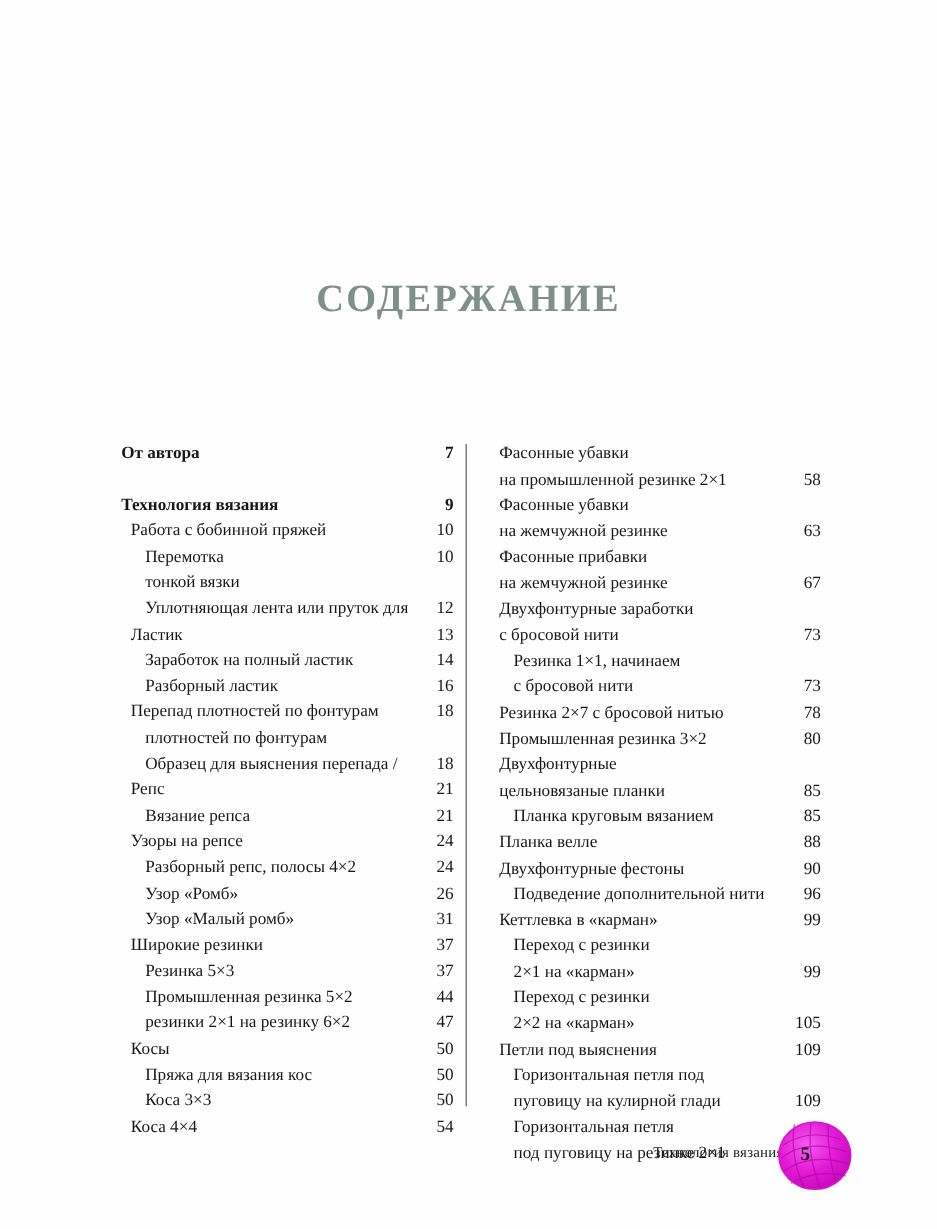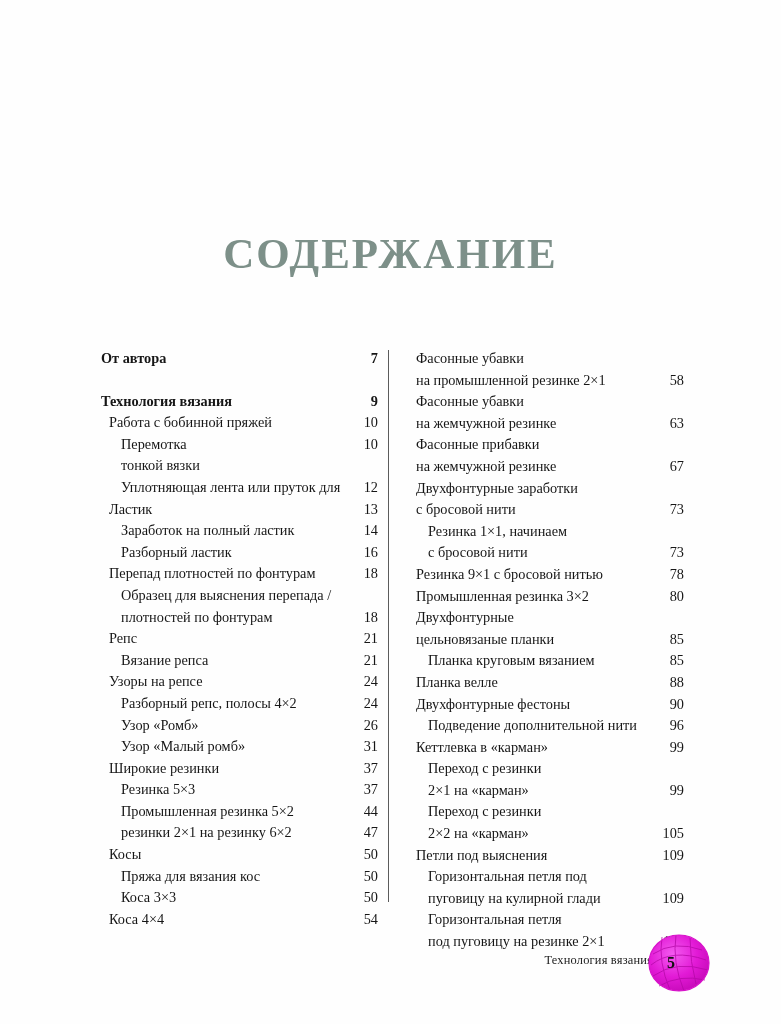--- a/index.html
+++ b/index.html
@@ -23,31 +23,31 @@
   }
 
   
   .toc-title {
     position: absolute;
     top: 232px;
     left: 0;
     width: 781px;
     text-align: center;
     font-family: "Liberation Serif", "DejaVu Serif", serif;
-    font-size: 43px;
+    font-size: 32px;
     font-weight: bold;
     letter-spacing: 2.0px;
     color: #7d9089;
     line-height: 1;
   }
 
   
   .columns {
     position: absolute;
-    top: 348px;
+    top: 368px;
     left: 0;
     width: 781px;
     height: 556px;
   }
 
   .divider {
     position: absolute;
     left: 388px;
     top: 2px;
     width: 1px;
@@ -201,22 +201,22 @@
           <span class="pg">16</span>
         </div>
         <div class="entry lvl1">
           <span class="lines">
             <span class="ln">Перепад плотностей по фонтурам</span>
           </span>
           <span class="pg">18</span>
         </div>
         <div class="entry lvl2">
           <span class="lines">
+            <span class="ln">плотностей по фонтурам</span>
             <span class="ln">Образец для выяснения перепада /</span>
-            <span class="ln">плотностей по фонтурам</span>
           </span>
           <span class="pg">18</span>
         </div>
         <div class="entry lvl1">
           <span class="lines">
             <span class="ln">Репс</span>
           </span>
           <span class="pg">21</span>
         </div>
         <div class="entry lvl2">
@@ -329,21 +329,21 @@
         </div>
         <div class="entry lvl2">
           <span class="lines">
             <span class="ln">Резинка 1×1, начинаем</span>
             <span class="ln">с бросовой нити</span>
           </span>
           <span class="pg">73</span>
         </div>
         <div class="entry lvl1">
           <span class="lines">
-            <span class="ln">Резинка 9×1 с бросовой нитью</span>
+            <span class="ln">Резинка 2×7 с бросовой нитью</span>
           </span>
           <span class="pg">78</span>
         </div>
         <div class="entry lvl1">
           <span class="lines">
             <span class="ln">Промышленная резинка 3×2</span>
           </span>
           <span class="pg">80</span>
         </div>
         <div class="entry lvl1">

